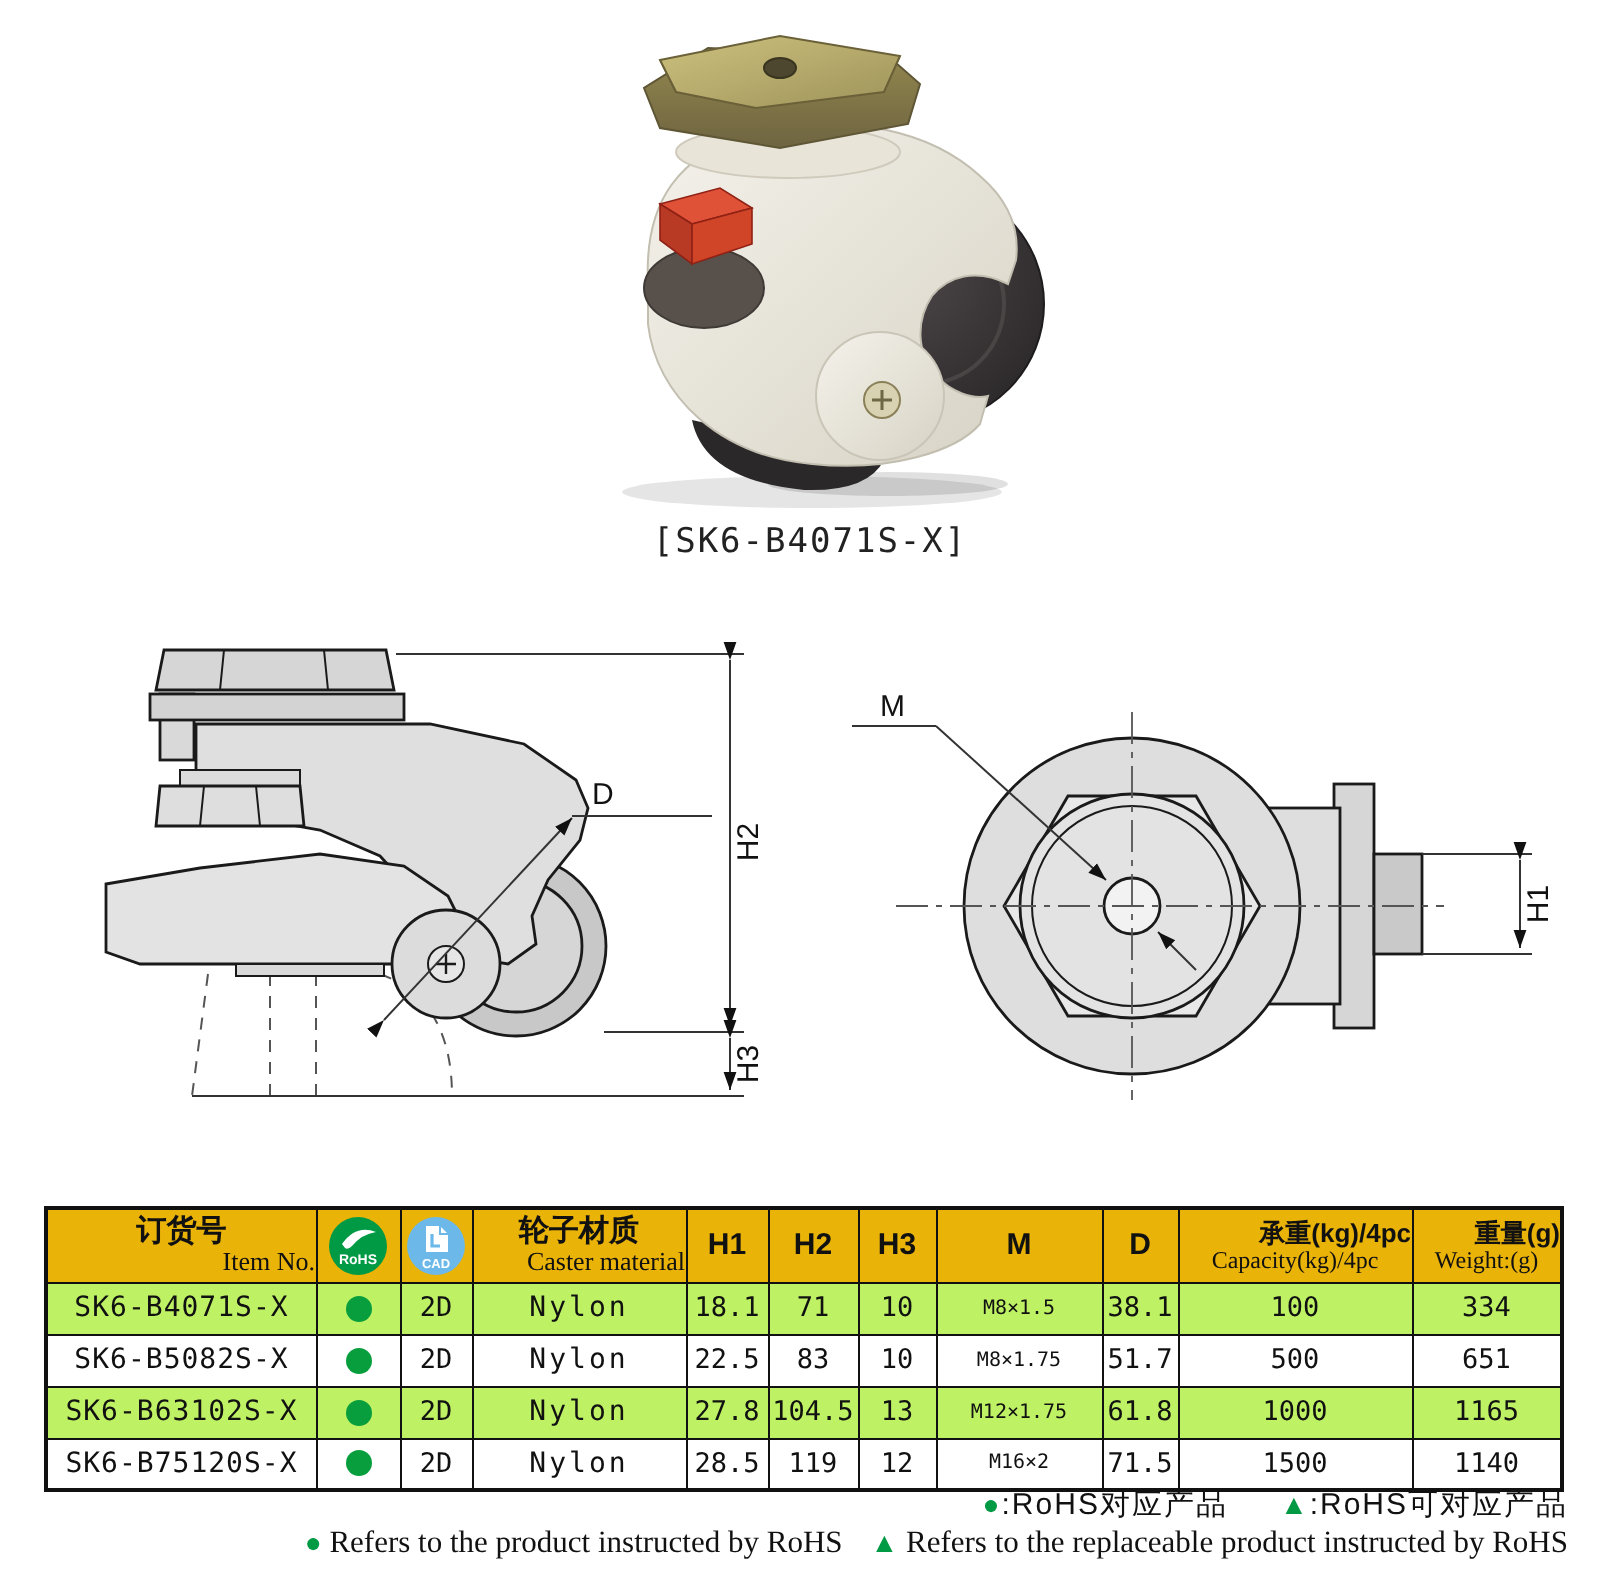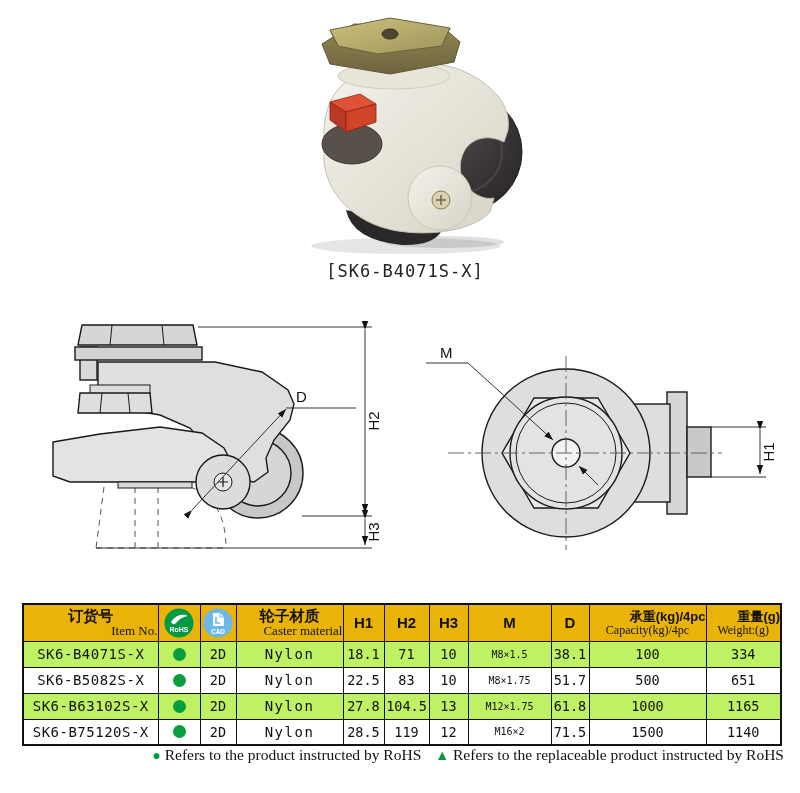--- a/index.html
+++ b/index.html
@@ -279,18 +279,21 @@
         <td class="mono cell-num">12</td>
         <td class="mono cell-m">M16×2</td>
         <td class="mono cell-num">71.5</td>
         <td class="mono cell-num">1500</td>
         <td class="mono cell-num">1140</td>
       </tr>
     </tbody>
   </table>
 
   <div id="legend">
+    <div class="leg-line1">
+      <span class="mark">●</span><span>:RoHS对应产品</span><span class="gap1"></span><span class="mark">▲</span><span>:RoHS可对应产品</span>
+    </div>
     <div class="leg-line2">
       <span class="mark">●</span><span> Refers to the product instructed by RoHS</span><span class="gap2"></span><span class="mark">▲</span><span> Refers to the replaceable product instructed by RoHS</span>
     </div>
   </div>
 
 </div>
 
 </body></html>

